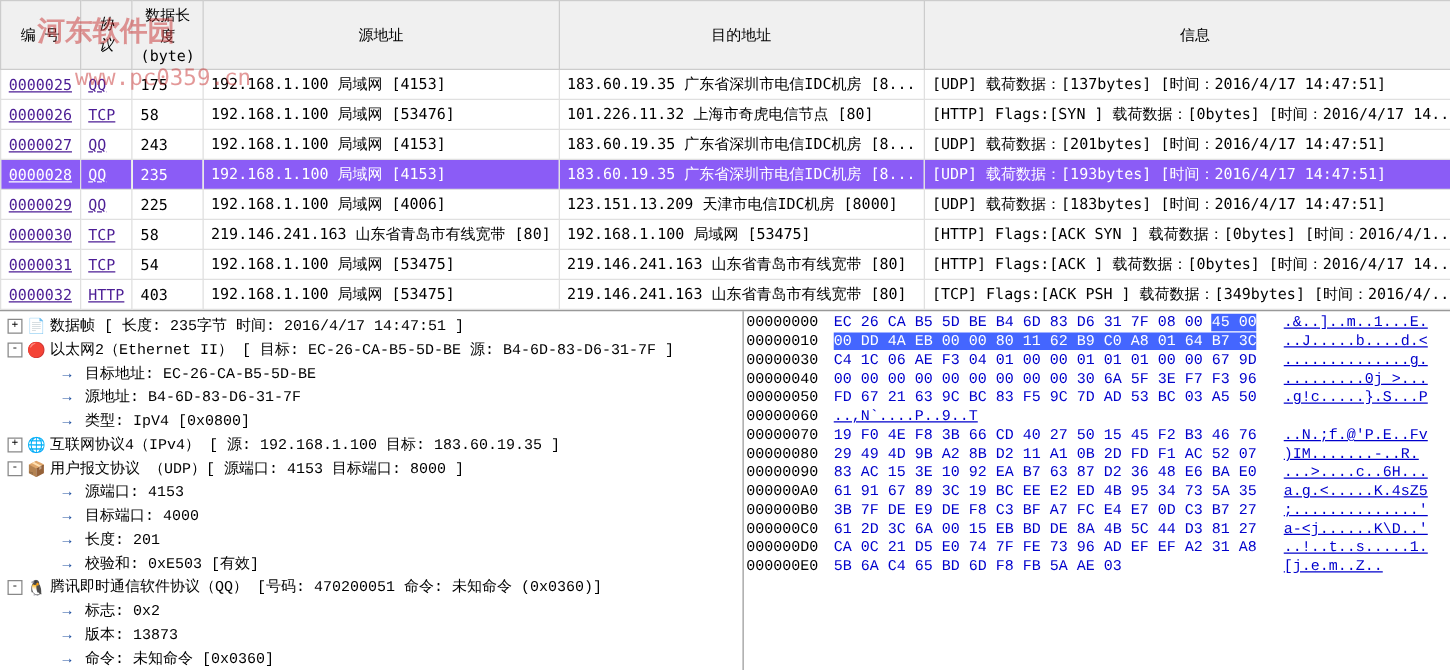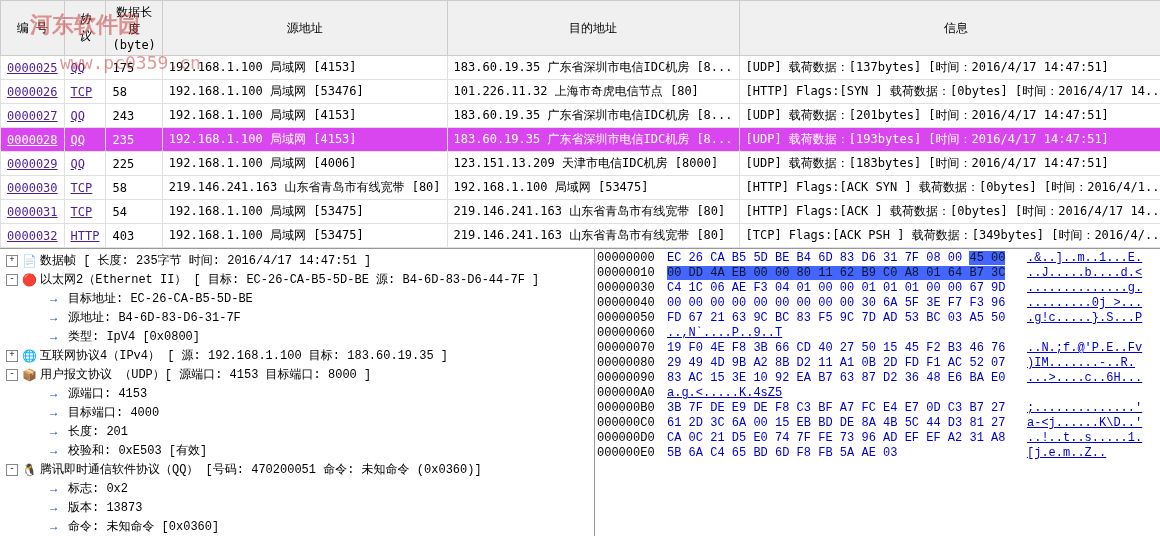--- a/index.html
+++ b/index.html
@@ -1,21 +1,21 @@
 <!DOCTYPE html>
 <html><head>
   <meta charset="utf-8">
   <style>
     * { margin: 0; padding: 0; box-sizing: border-box; }
     body { font-family: "Microsoft YaHei", "SimSun", monospace; font-size: 12px; background: #fff; overflow: hidden; width: 1160px; height: 536px; }
     
     .top-table { width: 100%; border-collapse: collapse; background: #fff; }
     .top-table th { background: #f0f0f0; border: 1px solid #ccc; padding: 3px 6px; font-weight: normal; text-align: center; height: 22px; }
     .top-table td { border: 1px solid #e0e0e0; padding: 3px 6px; height: 22px; white-space: nowrap; overflow: hidden; }
-    .top-table tr.selected td { background: #d946ef; color: #fff; }
+    .top-table tr.selected td { background: #8b5cf6; color: #fff; }
     .top-table .link { color: #4c1d95; text-decoration: underline; cursor: pointer; }
     .top-table tr.selected .link { color: #fff; }
     
     .col-num { width: 80px; }
     .col-proto { width: 80px; font-style: italic; }
     .col-len { width: 100px; }
     .col-src { width: 260px; }
     .col-dst { width: 260px; }
     .col-info { width: auto; }
     
@@ -31,21 +31,21 @@
     .tree-icon.frame { color: #c08000; }
     .tree-icon.eth { color: #c00000; }
     .tree-icon.ip { color: #0060c0; }
     .tree-icon.udp { color: #806000; }
     .tree-icon.qq { color: #e00000; }
     .tree-text { }
     
     .hex-row { display: flex; line-height: 15px; }
     .hex-offset { width: 70px; color: #000; }
     .hex-bytes { color: #0000cc; width: 360px; }
-    .hex-bytes .hl1 { background: #4466ff; color: #0f172a; }
+    .hex-bytes .hl1 { background: #4466ff; color: #ffffff; }
     .hex-ascii { color: #0000cc; text-decoration: underline; }
     
     .watermark { position: absolute; top: 10px; left: 30px; color: rgba(200,50,50,0.5); font-size: 22px; font-weight: bold; pointer-events: none; z-index: 10; }
     .watermark2 { position: absolute; top: 52px; left: 60px; color: rgba(200,50,50,0.5); font-size: 18px; pointer-events: none; z-index: 10; }
   </style>
 </head>
 <body>
 
 <div class="watermark">河东软件园</div>
 <div class="watermark2">www.pc0359.cn</div>
@@ -134,21 +134,21 @@
       <div class="tree-row">
         <span class="tree-indent" style="width: 4px;"></span>
         <span class="tree-toggle">+</span>
         <span class="tree-icon frame">📄</span>
         <span class="tree-text">数据帧 [ 长度: 235字节  时间: 2016/4/17 14:47:51 ]</span>
       </div>
       <div class="tree-row">
         <span class="tree-indent" style="width: 4px;"></span>
         <span class="tree-toggle">-</span>
         <span class="tree-icon eth">🔴</span>
-        <span class="tree-text">以太网2（Ethernet II）  [ 目标: EC-26-CA-B5-5D-BE  源: B4-6D-83-D6-44-7F ]</span>
+        <span class="tree-text">以太网2（Ethernet II）  [ 目标: EC-26-CA-B5-5D-BE  源: B4-6D-83-D6-31-7F ]</span>
       </div>
       <div class="tree-row">
         <span class="tree-indent" style="width: 32px;"></span>
         <span style="width: 16px; display: inline-block;"></span>
         <span class="tree-icon arrow">→</span>
         <span class="tree-text">目标地址: EC-26-CA-B5-5D-BE</span>
       </div>
       <div class="tree-row">
         <span class="tree-indent" style="width: 32px;"></span>
         <span style="width: 16px; display: inline-block;"></span>
@@ -262,20 +262,21 @@
         <span class="hex-bytes">29 49 4D 9B A2 8B D2 11  A1 0B 2D FD F1 AC 52 07</span>
         <span class="hex-ascii">)IM.......-..R.</span>
       </div>
       <div class="hex-row">
         <span class="hex-offset">00000090</span>
         <span class="hex-bytes">83 AC 15 3E 10 92 EA B7  63 87 D2 36 48 E6 BA E0</span>
         <span class="hex-ascii">...&gt;....c..6H...</span>
       </div>
       <div class="hex-row">
         <span class="hex-offset">000000A0</span>
+        <span class="hex-bytes">61 91 67 89 3C 19 BC EE  E2 ED 4B 95 34 73 5A 35</span>
         <span class="hex-ascii">a.g.&lt;.....K.4sZ5</span>
       </div>
       <div class="hex-row">
         <span class="hex-offset">000000B0</span>
         <span class="hex-bytes">3B 7F DE E9 DE F8 C3 BF  A7 FC E4 E7 0D C3 B7 27</span>
         <span class="hex-ascii">;..............'</span>
       </div>
       <div class="hex-row">
         <span class="hex-offset">000000C0</span>
         <span class="hex-bytes">61 2D 3C 6A 00 15 EB BD  DE 8A 4B 5C 44 D3 81 27</span>

